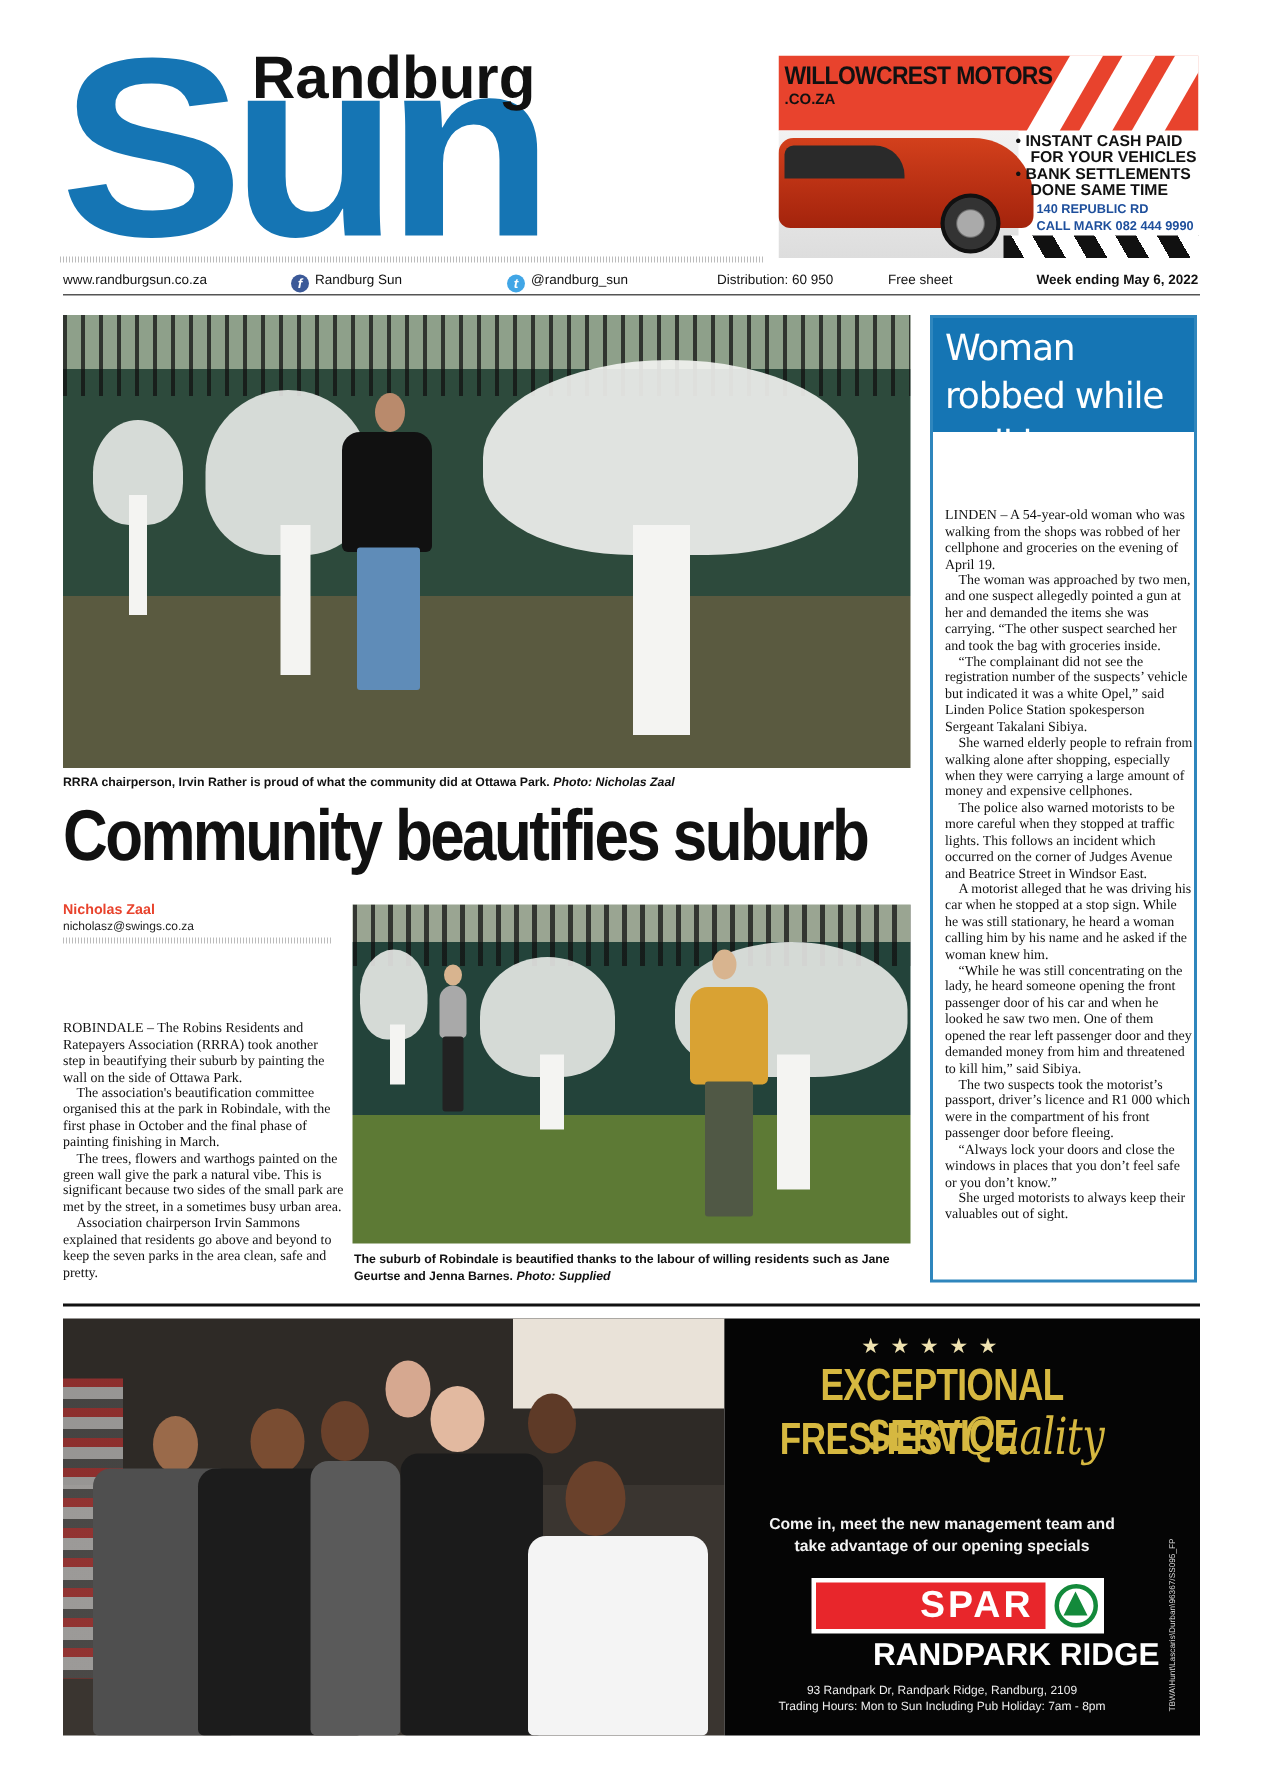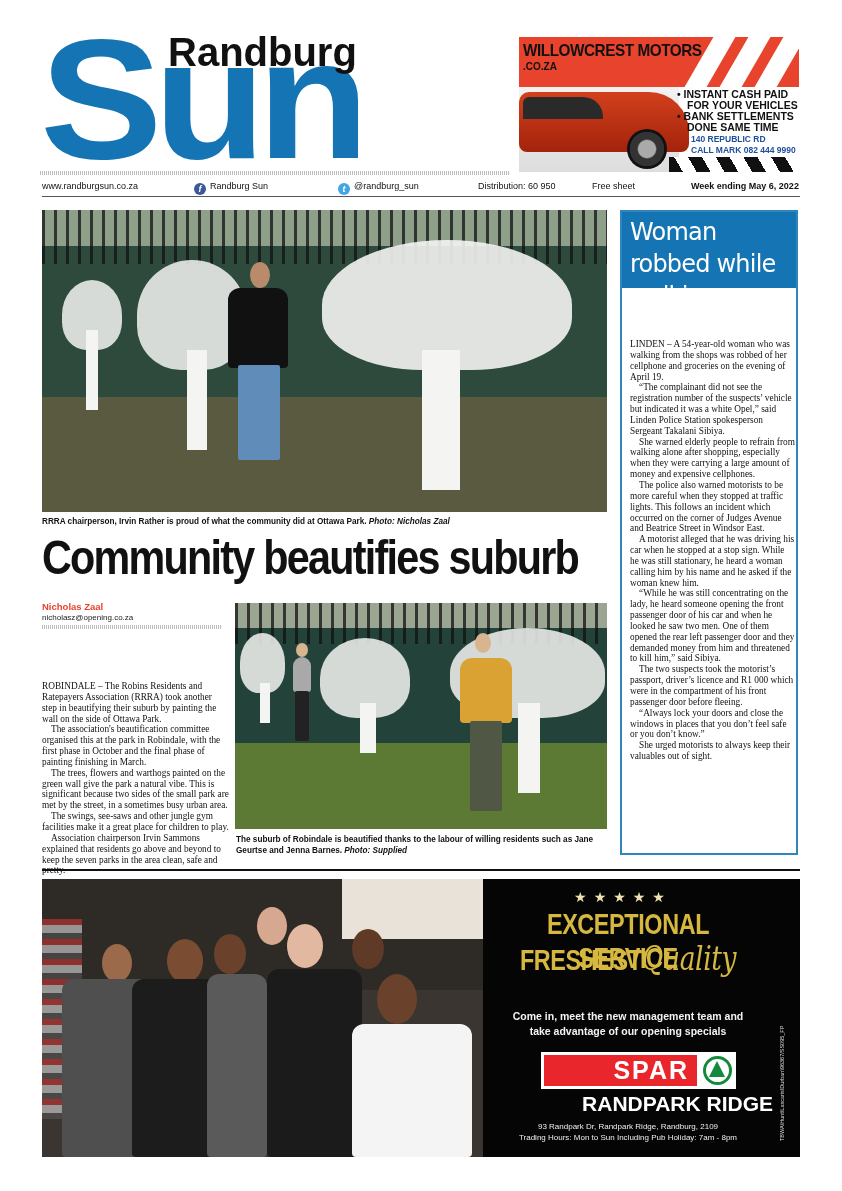--- a/index.html
+++ b/index.html
@@ -130,28 +130,27 @@
   <div class="trunk" style="left:380px;top:140px;width:38px;height:140px"></div>
   <div class="head" style="left:208px;top:52px;width:20px;height:26px"></div>
   <div class="person" style="left:186px;top:78px;width:60px;height:80px;background:#111"></div>
   <div class="person" style="left:196px;top:155px;width:42px;height:95px;background:#5f8cb8;border-radius:2px"></div>
 </div>
 <div class="abs caption" style="left:42px;top:516px;width:570px"><span>RRRA chairperson, Irvin Rather is proud of what the community did at Ottawa Park.</span> <i>Photo: Nicholas Zaal</i></div>
 
 <div class="abs headline">Community beautifies suburb</div>
 
 <div class="abs byline-name">Nicholas Zaal</div>
-<div class="abs byline-email">nicholasz@opening.co.za</div>
+<div class="abs byline-email">nicholasz@swings.co.za</div>
 <div class="abs byline-dots"></div>
 
 <div class="abs body-text" style="left:42px;top:642px;width:187px">
   <p class="first">ROBINDALE – The Robins Residents and Ratepayers Association (RRRA) took another step in beautifying their suburb by painting the wall on the side of Ottawa Park.</p>
   <p>The association's beautification committee organised this at the park in Robindale, with the first phase in October and the final phase of painting finishing in March.</p>
   <p>The trees, flowers and warthogs painted on the green wall give the park a natural vibe. This is significant because two sides of the small park are met by the street, in a sometimes busy urban area.</p>
-  <p>The swings, see-saws and other jungle gym facilities make it a great place for children to play.</p>
   <p>Association chairperson Irvin Sammons explained that residents go above and beyond to keep the seven parks in the area clean, safe and pretty.</p>
 </div>
 
 <div class="photo photo2">
   <div class="fence"></div>
   <div class="tree" style="left:5px;top:30px;width:45px;height:60px;opacity:.85"></div>
   <div class="trunk" style="left:25px;top:80px;width:10px;height:40px"></div>
   <div class="tree" style="left:85px;top:35px;width:90px;height:80px;opacity:.85"></div>
   <div class="trunk" style="left:125px;top:100px;width:16px;height:50px"></div>
   <div class="tree" style="left:215px;top:25px;width:155px;height:90px;opacity:.85"></div>
@@ -162,20 +161,21 @@
   <div class="head" style="left:240px;top:30px;width:16px;height:20px;background:#d8b48f"></div>
   <div class="person" style="left:225px;top:55px;width:52px;height:65px;background:#d9a233"></div>
   <div class="person" style="left:235px;top:118px;width:32px;height:90px;background:#505845;border-radius:2px"></div>
 </div>
 <div class="abs caption" style="left:236px;top:834px;width:376px"><span>The suburb of Robindale is beautified thanks to the labour of willing residents such as Jane Geurtse and Jenna Barnes.</span> <i>Photo: Supplied</i></div>
 
 <div class="abs side-box">
   <div class="side-head">Woman robbed while walking</div>
   <div class="side-body body-text">
     <p class="first">LINDEN – A 54-year-old woman who was walking from the shops was robbed of her cellphone and groceries on the evening of April 19.</p>
+    <p>The woman was approached by two men, and one suspect allegedly pointed a gun at her and demanded the items she was carrying. “The other suspect searched her and took the bag with groceries inside.</p>
     <p>“The complainant did not see the registration number of the suspects’ vehicle but indicated it was a white Opel,” said Linden Police Station spokesperson Sergeant Takalani Sibiya.</p>
     <p>She warned elderly people to refrain from walking alone after shopping, especially when they were carrying a large amount of money and expensive cellphones.</p>
     <p>The police also warned motorists to be more careful when they stopped at traffic lights. This follows an incident which occurred on the corner of Judges Avenue and Beatrice Street in Windsor East.</p>
     <p>A motorist alleged that he was driving his car when he stopped at a stop sign. While he was still stationary, he heard a woman calling him by his name and he asked if the woman knew him.</p>
     <p>“While he was still concentrating on the lady, he heard someone opening the front passenger door of his car and when he looked he saw two men. One of them opened the rear left passenger door and they demanded money from him and threatened to kill him,” said Sibiya.</p>
     <p>The two suspects took the motorist’s passport, driver’s licence and R1 000 which were in the compartment of his front passenger door before fleeing.</p>
     <p>“Always lock your doors and close the windows in places that you don’t feel safe or you don’t know.”</p>
     <p>She urged motorists to always keep their valuables out of sight.</p>
   </div>
 </div>

